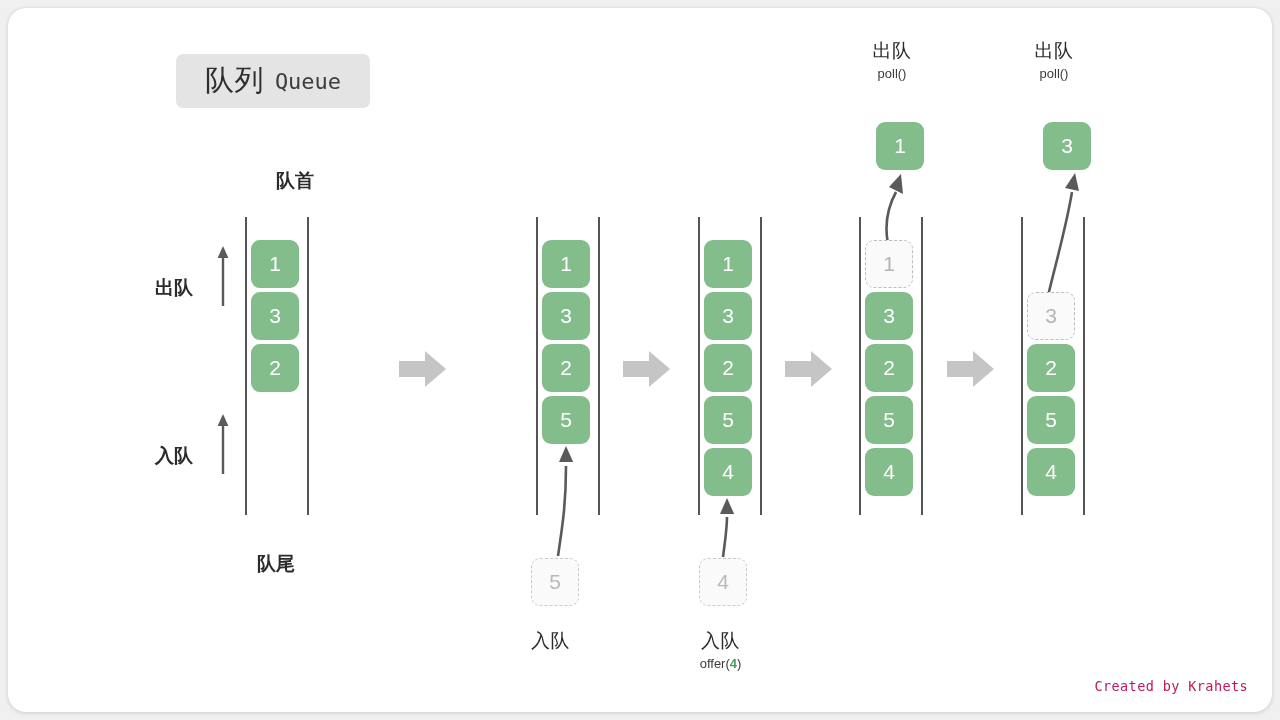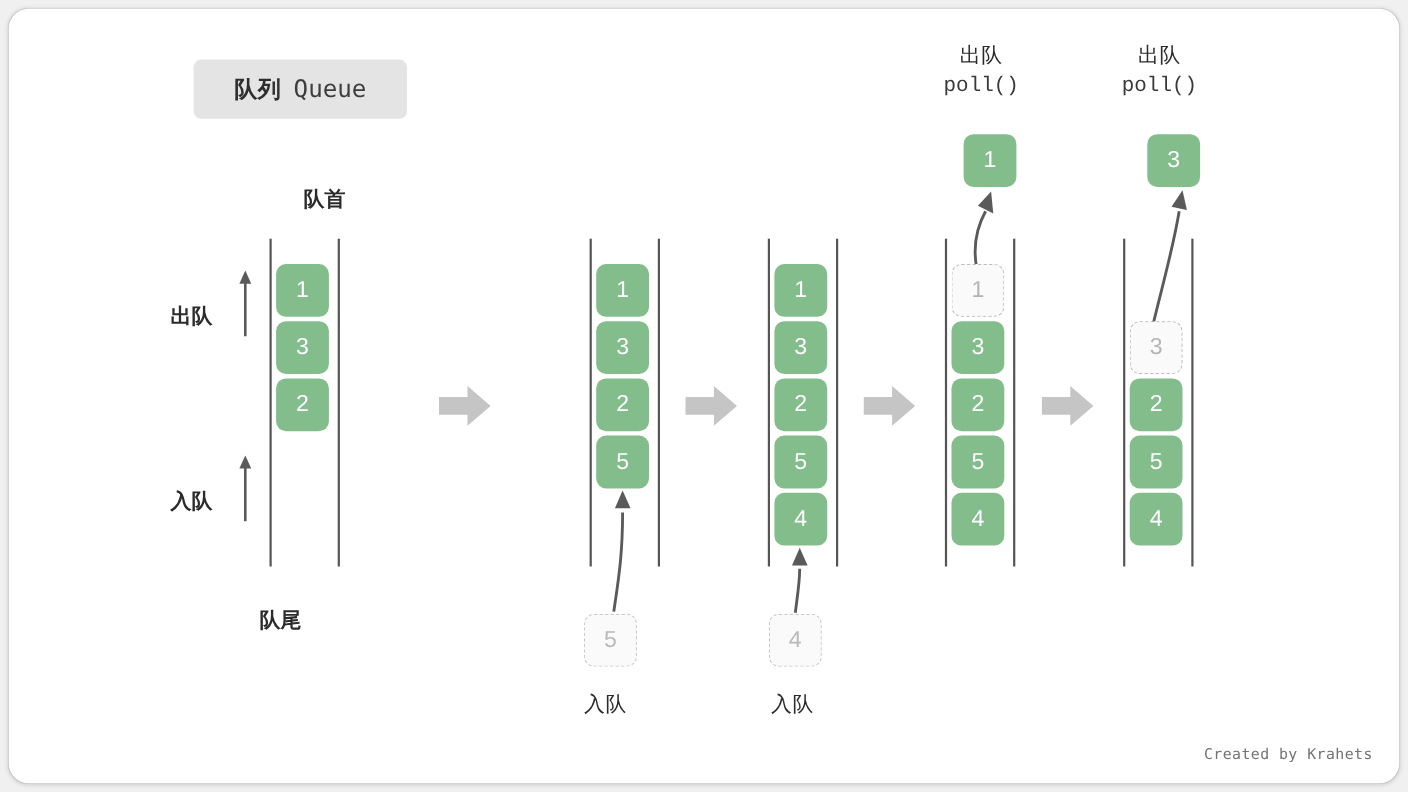--- a/index.html
+++ b/index.html
@@ -22,43 +22,43 @@
 
   
   #title-badge {
     left: 168px; top: 46px;
     width: 194px; height: 54px;
     background: #e4e4e4;
     border-radius: 7px;
     display: flex; align-items: center; justify-content: center;
   }
   #title-badge .cn {
-    font-size: 21px; font-weight: 700; color: #2e2e2e;
+    font-size: 29px; font-weight: 400; color: #2e2e2e;
     letter-spacing: 0.5px;
   }
   #title-badge .en {
     font-family: "DejaVu Sans Mono", "Liberation Mono", monospace;
     font-size: 22px; color: #3d3d3d; margin-left: 11px;
   }
 
   
   .cap-cn {
     font-size: 19px; font-weight: 700; color: #2b2b2b;
     white-space: nowrap;
   }
   .op-label {
     text-align: center; white-space: nowrap; line-height: 1.42;
   }
   .op-label .l1 {
     font-size: 19px; color: #2b2b2b; font-weight: 400;
     letter-spacing: 0.5px;
   }
   .op-label .l2 {
-    font-family: Liberation Mono, monospace;
-    font-size: 19px; color: #3a3a3a;
+    font-family: Liberation Sans, sans-serif;
+    font-size: 13px; color: #3a3a3a;
   }
   .op-label .l2 .arg { color: #4a9d5f; font-weight: 700; }
 
   
   .rail {
     width: 1.6px;
     background: #555555;
   }
 
   
@@ -89,36 +89,36 @@
   .legend-arrow { width: 16px; height: 62px; }
 
   
   .motion { overflow: visible; }
 
   
   #credit {
     right: 24px; bottom: 18px;
     font-family: "DejaVu Sans Mono", "Liberation Mono", monospace;
     font-size: 13.5px;
-    color: #737373;
+    color: #be185d;
     letter-spacing: 0.4px;
   }
 </style>
 </head>
 <body>
 
 <div id="card">
 
   <div id="title-badge" class="abs">
     <span class="cn">队列</span>
     <span class="en">Queue</span>
   </div>
 
   <div class="abs cap-cn" style="left:240px; top:160px;padding-left:28px;">队首</div>
-  <div class="abs cap-cn" style="left:228px; top:543px;font-family:Liberation Serif, serif;">队尾</div>
+  <div class="abs cap-cn" style="left:249px; top:543px;font-family:Liberation Serif, serif;">队尾</div>
 
   <div class="abs cap-cn" style="left:147px; top:267px;">出队</div>
   <svg class="abs legend-arrow" style="left:207px; top:236px;" viewBox="0 0 16 62">
     <line x1="8" y1="62" x2="8" y2="12" stroke="#5a5a5a" stroke-width="2.4"></line>
     <polygon points="8,2 2.6,14 13.4,14" fill="#5a5a5a"></polygon>
   </svg>
 
   <div class="abs cap-cn" style="left:147px; top:435px;">入队</div>
   <svg class="abs legend-arrow" style="left:207px; top:404px;" viewBox="0 0 16 62">
     <line x1="8" y1="62" x2="8" y2="12" stroke="#5a5a5a" stroke-width="2.4"></line>
@@ -202,20 +202,21 @@
     </div>
   <div class="abs" style="left:691px; top:550px;">
       <div class="cell pending">4</div>
     </div>
   <svg class="abs motion" style="left:690px; top:485px; width:60px; height:68px;" viewBox="0 0 60 68">
     <path d="M25 64 C 27 48, 29 36, 29 24" stroke="#5a5a5a" stroke-width="2.6" fill="none"></path>
     <polygon points="29,5 22,21 36.2,21" fill="#5a5a5a"></polygon>
   </svg>
   <div class="abs op-label" style="left:640px; top:620px; width:145px;">
     <div class="l1">入队</div>
+    <div class="l2"><span>offer(</span><span class="arg">4</span><span>)</span></div>
   </div>
 
   <svg class="abs step-arrow" style="left:777px; top:341px;" viewBox="0 0 48 40">
     <polygon points="0,12 26,12 26,2 47,20 26,38 26,28 0,28" fill="#c5c5c5"></polygon>
   </svg>
 
   <div class="abs op-label" style="left:820px; top:30px; width:128px;">
     <div class="l1">出队</div>
     <div class="l2">poll()</div>
   </div>

